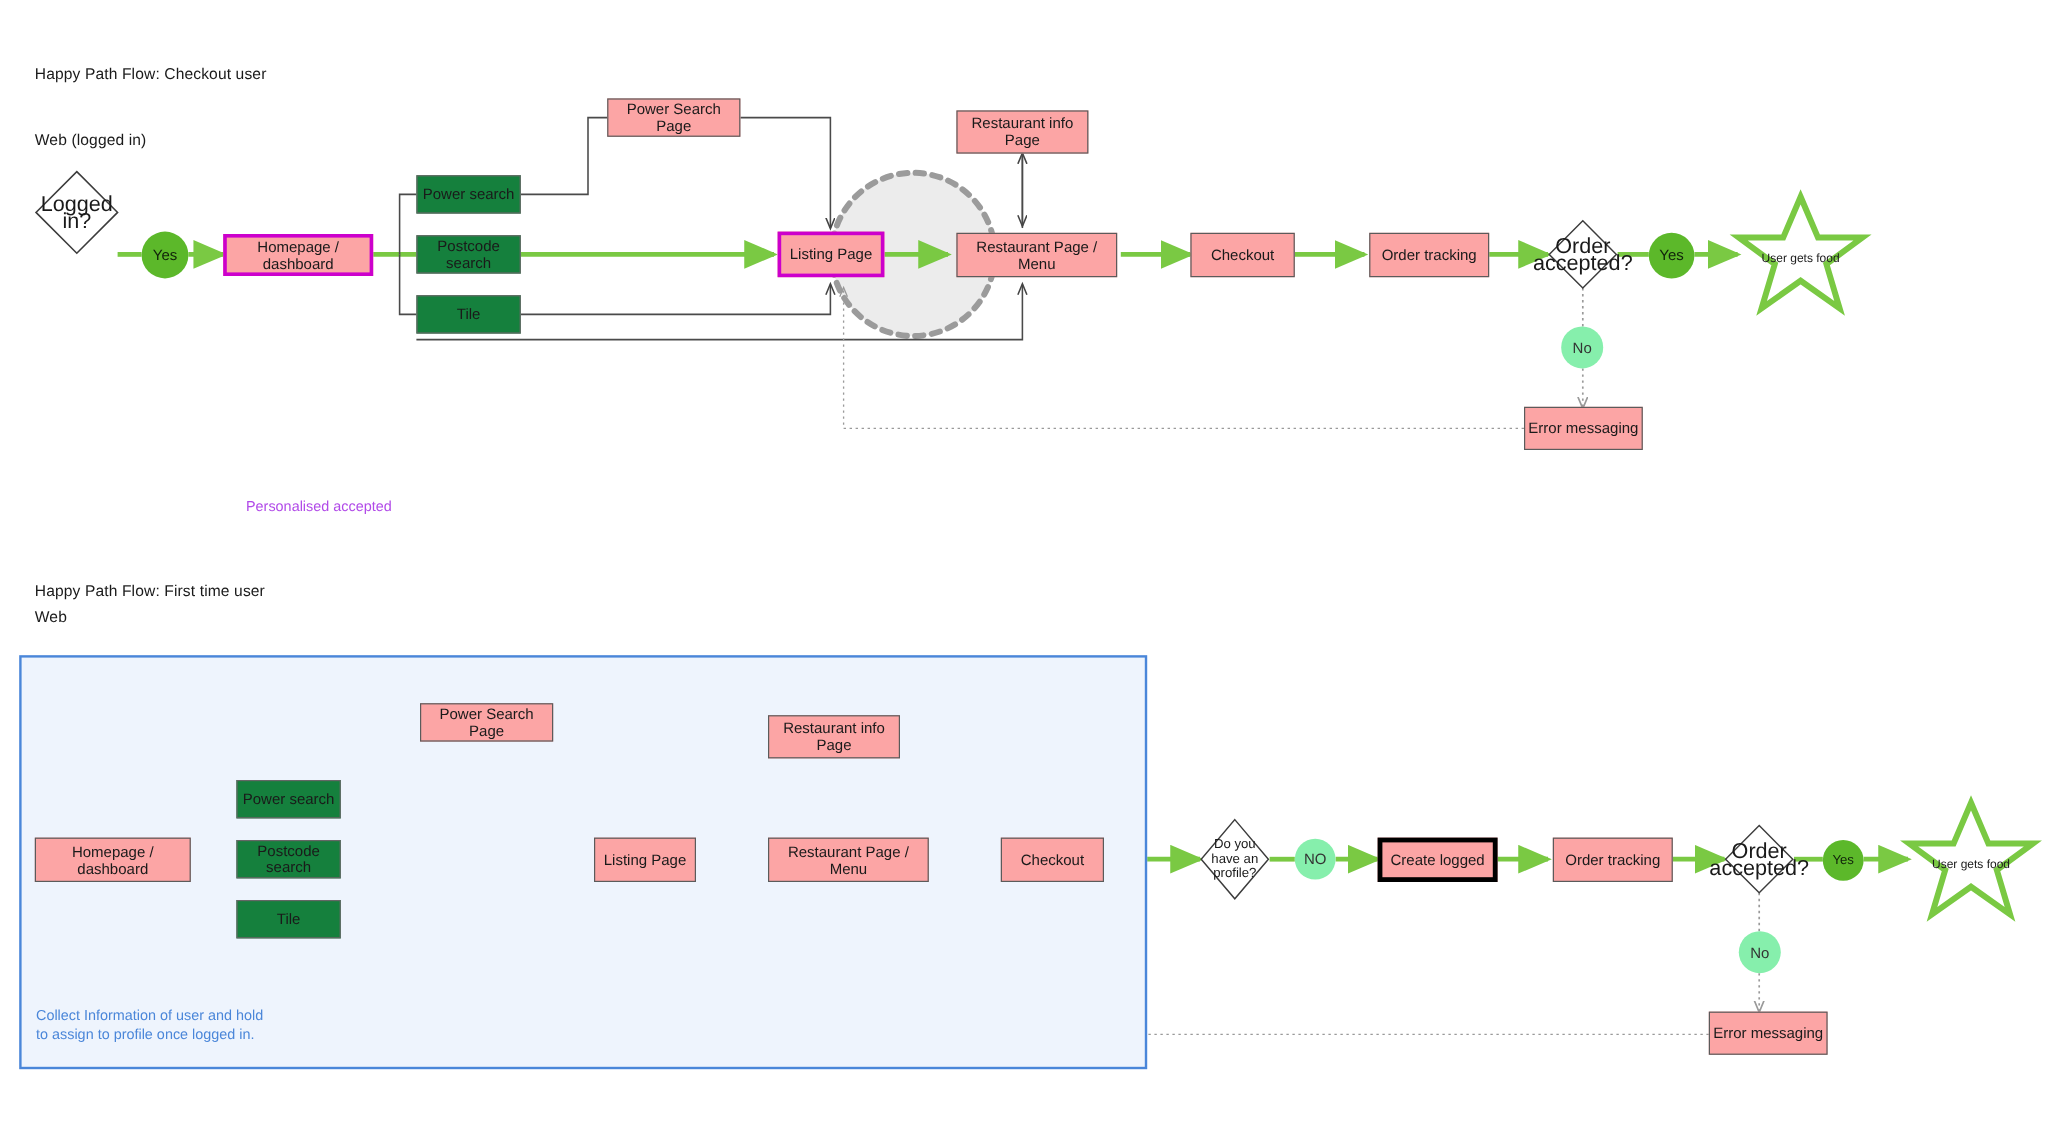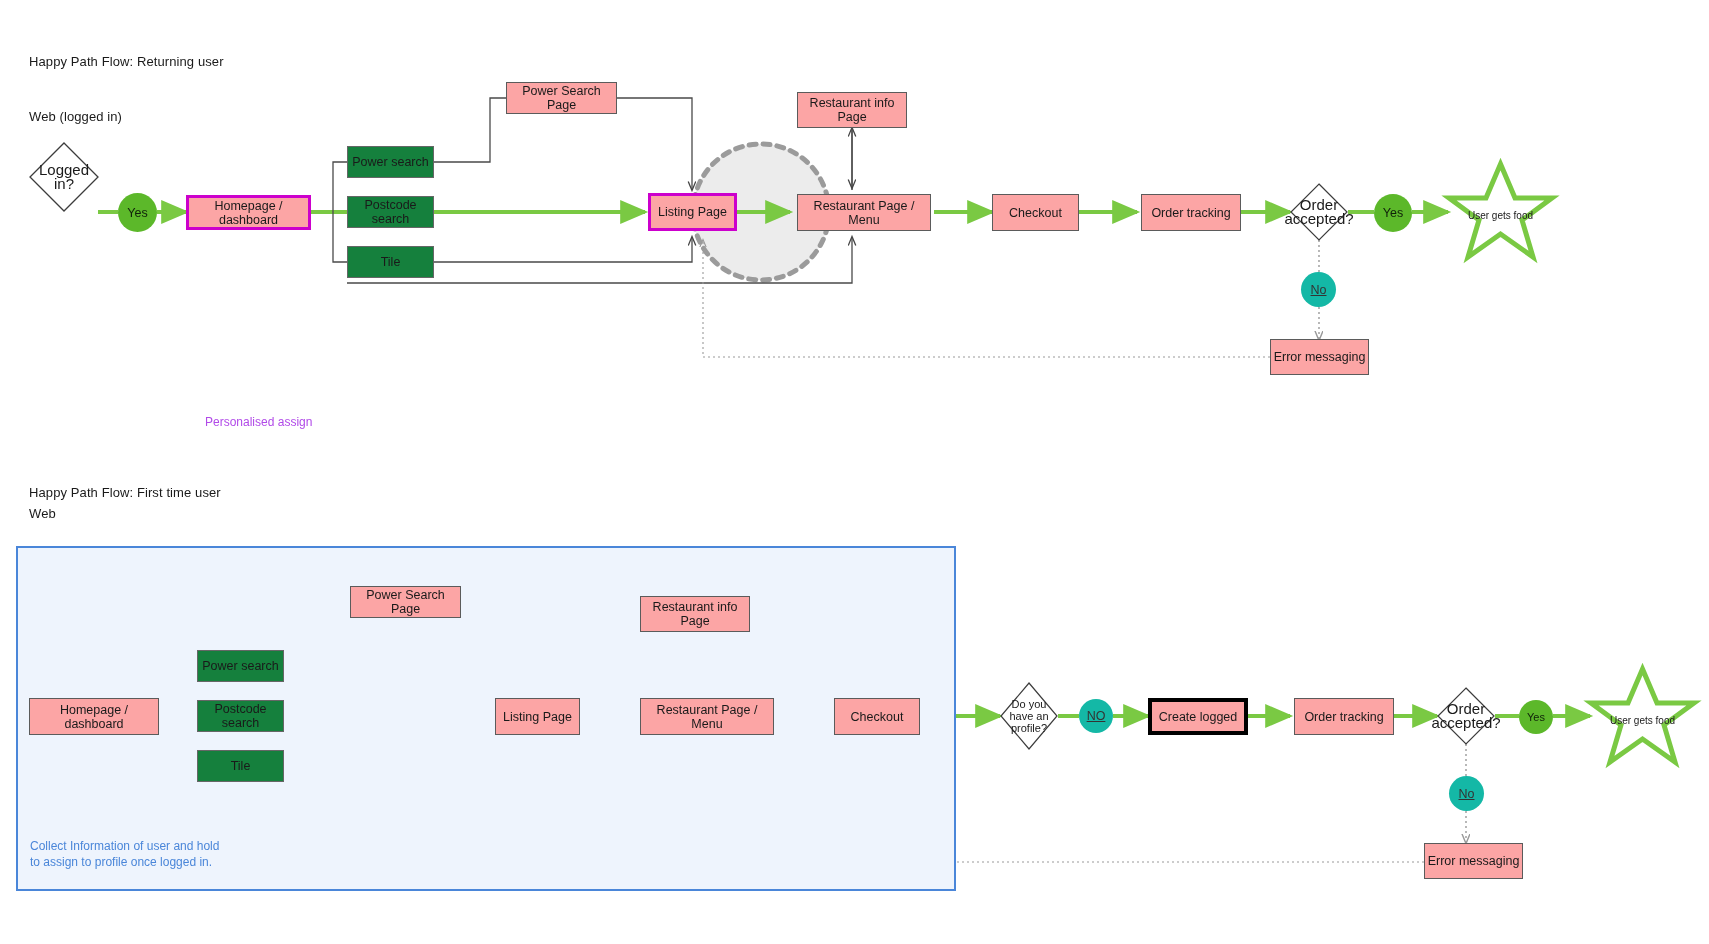--- a/index.html
+++ b/index.html
@@ -27,30 +27,30 @@
   }
   .node.grey{background:#15803d;border-color:#666;}
   .node.magenta{border:3px solid #cc00cc;}
   .node.thick{border:4px solid #000000;}
 
   
   .diamond{position:absolute;}
   .diamond .dlabel{
     position:absolute;left:0;top:0;width:100%;height:100%;
     display:flex;align-items:center;justify-content:center;text-align:center;
-    font-size:15px;color:#1a1a1a;line-height:14px;
+    font-size:18px;color:#1a1a1a;line-height:14px;
   }
 
   
   .circ{
     border-radius:50%;display:flex;align-items:center;justify-content:center;
     font-size:12.5px;color:#111;text-align:center;
   }
   .circ.green{background:#5cb82a;color:#10220a;}
-  .circ.grey{background:#14b8a6;color:#333;text-decoration:underline;}
+  .circ.grey{background:#86efac;color:#333;}
 
   
   .starwrap{position:absolute;}
   .starwrap .slabel{
     position:absolute;left:0;top:0;width:100%;height:100%;
     display:flex;align-items:center;justify-content:center;
     text-align:center;font-size:10px;color:#1a1a1a;line-height:14px;
     padding-top:10px;box-sizing:border-box;
   }
 
@@ -152,21 +152,21 @@
 
     <line x1="1495" y1="716" x2="1519" y2="716" stroke="#7ac943" stroke-width="4"></line>
     <line x1="1553" y1="716" x2="1590" y2="716" stroke="#7ac943" stroke-width="4" marker-end="url(#ag)"></line>
 
     <line x1="1466" y1="744" x2="1466" y2="776" stroke="#9a9a9a" stroke-width="1.4" stroke-dasharray="2 3"></line>
     <line x1="1466" y1="811" x2="1466" y2="843" stroke="#9a9a9a" stroke-width="1.4" stroke-dasharray="2 3" marker-end="url(#ad)"></line>
 
     <path d="M1424,862 L546,862 L546,744" fill="none" stroke="#9a9a9a" stroke-width="1.1" stroke-dasharray="2 3" marker-end="url(#ad)"></path>
   </svg>
 
-  <div class="abs hdr" style="left:29px;top:54px;">Happy Path Flow: Returning user</div>
+  <div class="abs hdr" style="left:29px;top:54px;">Happy Path Flow: Checkout user</div>
   <div class="abs hdr" style="left:29px;top:92px;margin-top:17px;">Web (logged in)</div>
 
   <div class="diamond" style="left:29px;top:177px;width:70px;height:70px;transform:translateY(-35px);">
     <svg width="70" height="70" viewBox="0 0 70 70">
       <polygon points="35,1 69,35 35,69 1,35" fill="#fff" stroke="#3c3c3c" stroke-width="1.3"></polygon>
     </svg>
     <span class="dlabel">Logged in?</span>
   </div>
 
   <div class="abs circ green" style="left:118px;top:193px;width:39px;height:39px;">Yes</div>
@@ -202,21 +202,21 @@
 
   <div class="abs node" style="left:1270px;top:339px;width:99px;height:36px;">Error messaging</div>
 
   <div class="starwrap" style="left:1448px;top:160px;width:105px;height:102px;">
     <svg width="105" height="102" viewBox="0 0 105 102">
       <polygon points="52.5,4 67,38 104,38 74,60 85,97 52.5,74 20,97 31,60 1,38 38,38" fill="#fff" stroke="#7ac943" stroke-width="5" stroke-linejoin="miter"></polygon>
     </svg>
     <span class="slabel">User gets food</span>
   </div>
 
-  <div class="abs note-purple" style="left:205px;top:415px;">Personalised assign</div>
+  <div class="abs note-purple" style="left:205px;top:415px;">Personalised accepted</div>
 
   <div class="abs hdr" style="left:29px;top:485px;">Happy Path Flow: First time user</div>
   <div class="abs hdr" style="left:29px;top:506px;">Web</div>
 
   <div class="abs bluebox" style="left:16px;top:546px;width:940px;height:345px;"></div>
 
   <div class="abs node" style="left:29px;top:698px;width:130px;height:37px;">Homepage / dashboard</div>
 
   <div class="abs node grey" style="left:197px;top:650px;width:87px;height:32px;">Power search</div>
   <div class="abs node grey" style="left:197px;top:700px;width:87px;height:32px;">Postcode search</div>

